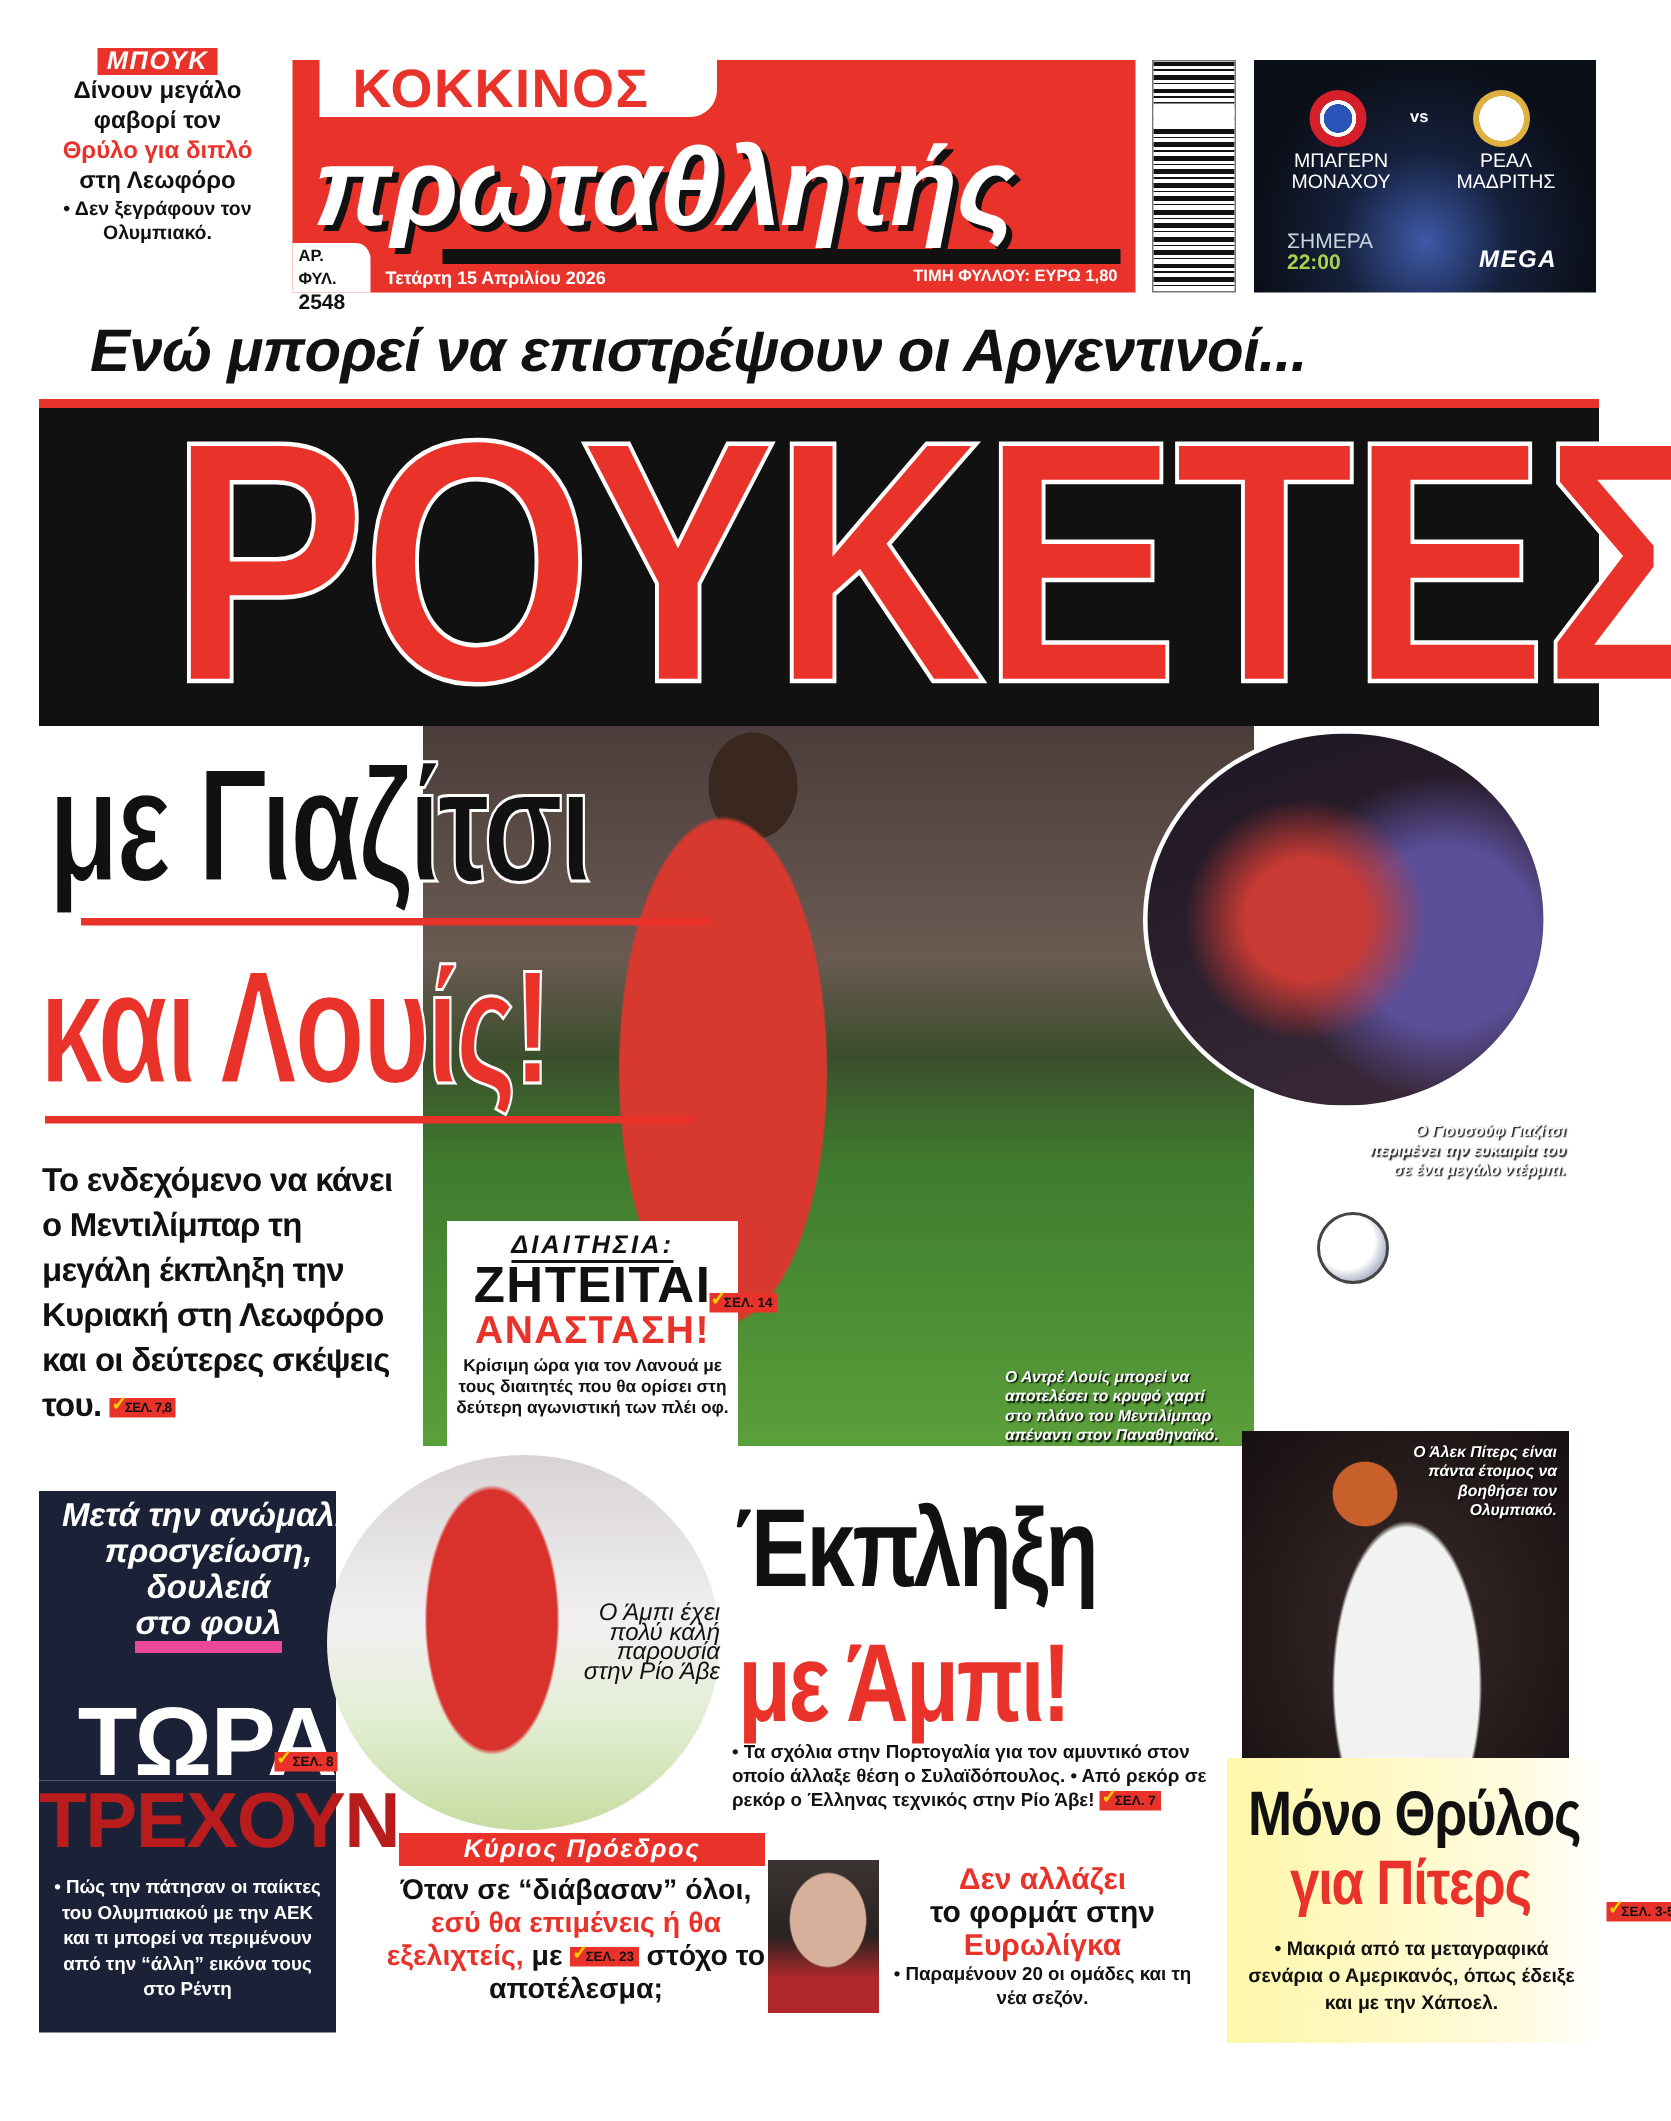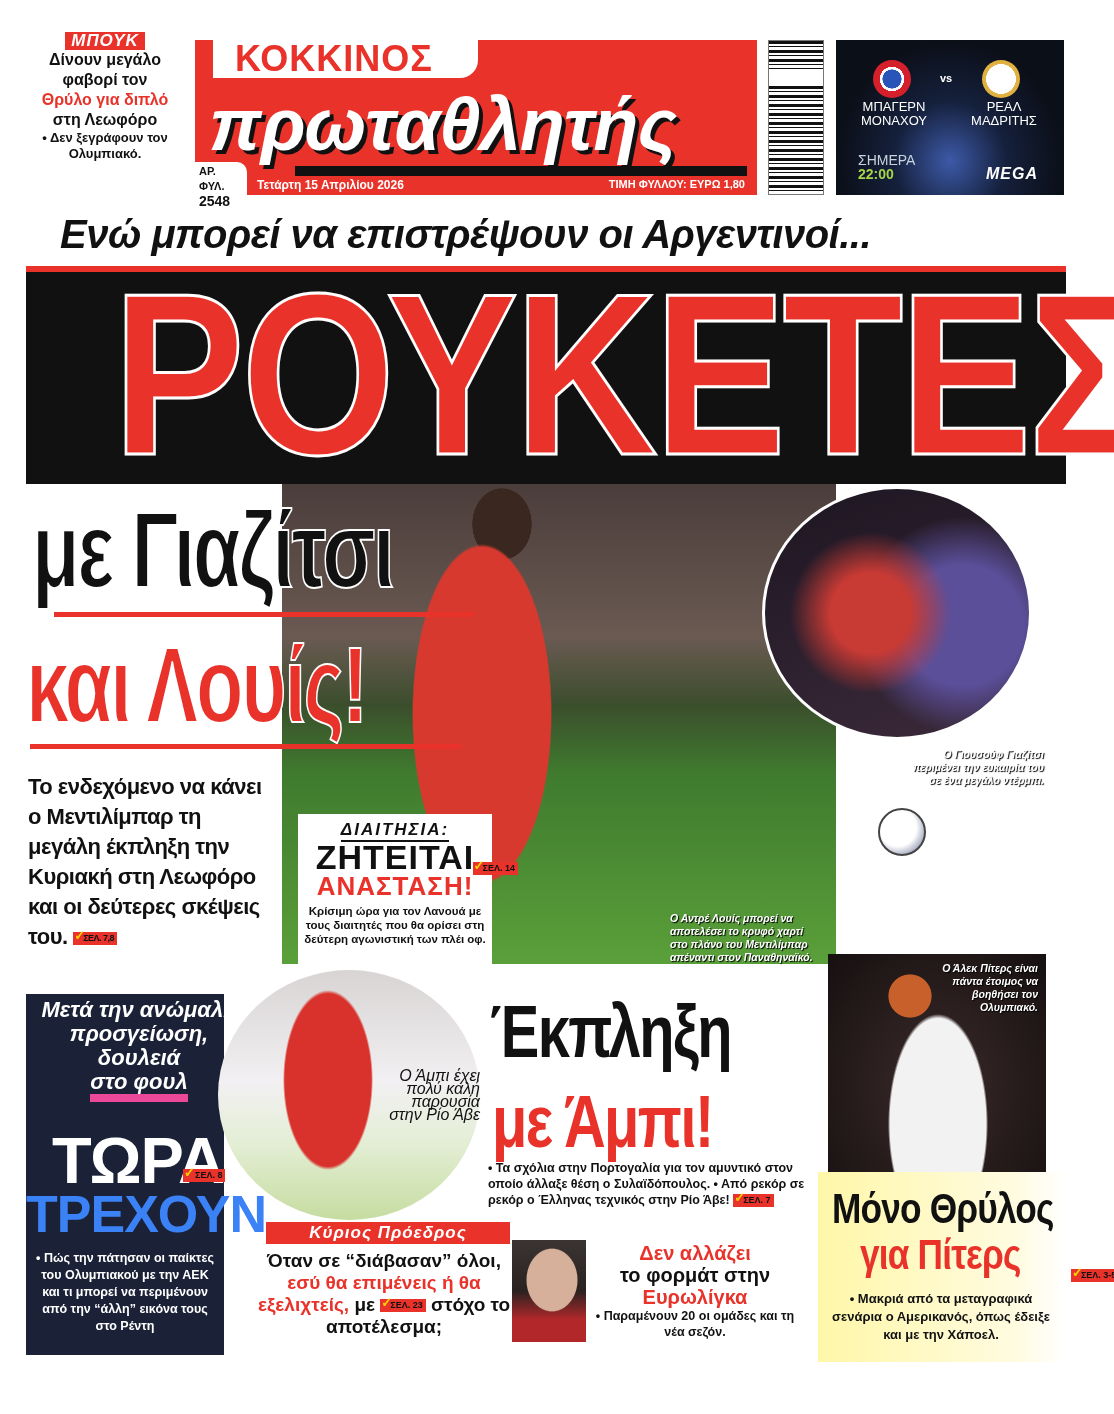--- a/index.html
+++ b/index.html
@@ -82,21 +82,21 @@
   .caption { color: #fff; font-size: 10.5px; font-style: italic; font-weight: bold; line-height: 13px; text-shadow: 1px 1px 1px #000; }
   #cap1 { left: 904px; top: 748px; width: 140px; text-align: right; }
   #cap2 { left: 670px; top: 912px; width: 150px; }
 
   
   #navybox { left: 26px; top: 994px; width: 198px; height: 193px; background: #1b2238; }
   #navybox2 { left: 26px; top: 1187px; width: 198px; height: 168px; background: #1b2238; }
   #navy-intro { left: 26px; top: 998px; width: 226px; text-align: center; color: #fff; font-size: 22px; font-style: italic; font-weight: bold; line-height: 24px; }
   #navy-intro .u { border-bottom: 8px solid #ec4899; }
   #tora { left: 26px; top: 1134px; width: 198px; text-align: right; color: #fff; font-size: 65px; font-weight: bold; line-height: 54px; letter-spacing: -1px; }
-  #trexoun { left: 26px; top: 1186px; width: 198px; text-align: center; color: #3b82f6; font-size: 52px; font-weight: bold; line-height: 56px; letter-spacing: -1px; }
+  #trexoun { left: 26px; top: 1186px; width: 198px; text-align: center; color: #b91c1c; font-size: 52px; font-weight: bold; line-height: 56px; letter-spacing: -1px; }
   #navy-body { left: 34px; top: 1250px; width: 182px; text-align: center; color: #fff; font-size: 12.5px; font-weight: bold; line-height: 17px; }
   #tora-ref { left: 183px; top: 1166px; padding-left: 12px; }
 
   #ambicircle { left: 218px; top: 970px; width: 262px; height: 250px; border-radius: 50%;
     background: radial-gradient(ellipse 45px 90px at 110px 110px, #d9322c 0 96%, transparent 100%), linear-gradient(180deg, #d8d4d4 0%, #f2f0f2 45%, #e3eed4 70%, #c6dca0 100%); }
   #ambicap { left: 384px; top: 1069px; width: 96px; text-align: right; font-size: 16px; font-style: italic; line-height: 13px; color: #111; }
 
   #ekpl { left: 490px; top: 992px; font-size: 74px; font-weight: bold; line-height: 80px; letter-spacing: -2px; transform: scaleX(0.78); transform-origin: left top; white-space: nowrap; }
   #ambi { left: 492px; top: 1082px; font-size: 74px; font-weight: bold; line-height: 80px; color: #e8322a; letter-spacing: -2px; transform: scaleX(0.78); transform-origin: left top; white-space: nowrap; }
   #ekpl-body { left: 488px; top: 1160px; width: 320px; font-size: 12.5px; font-weight: bold; line-height: 16px; }

